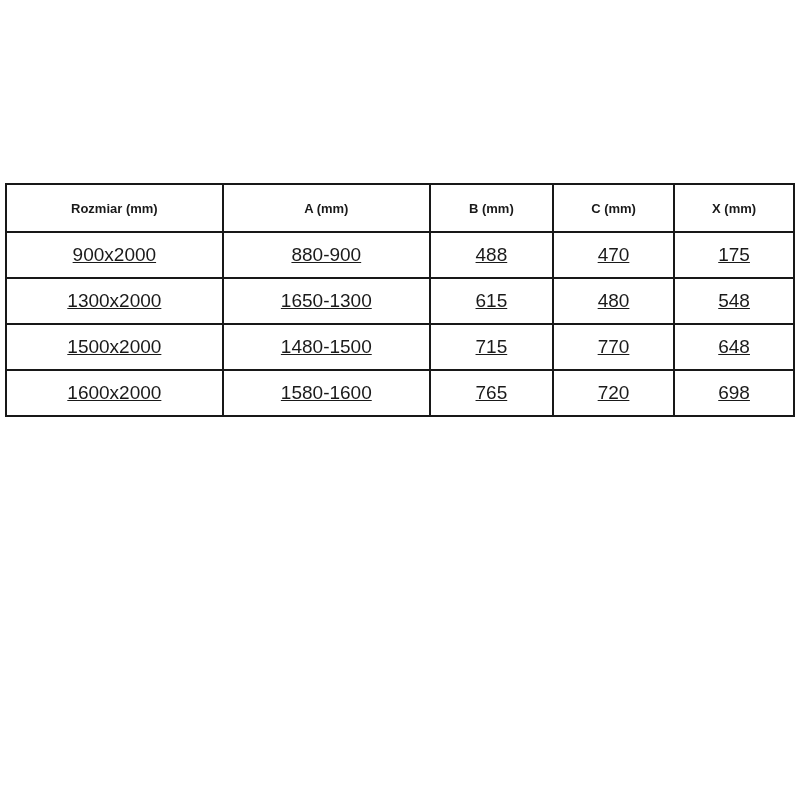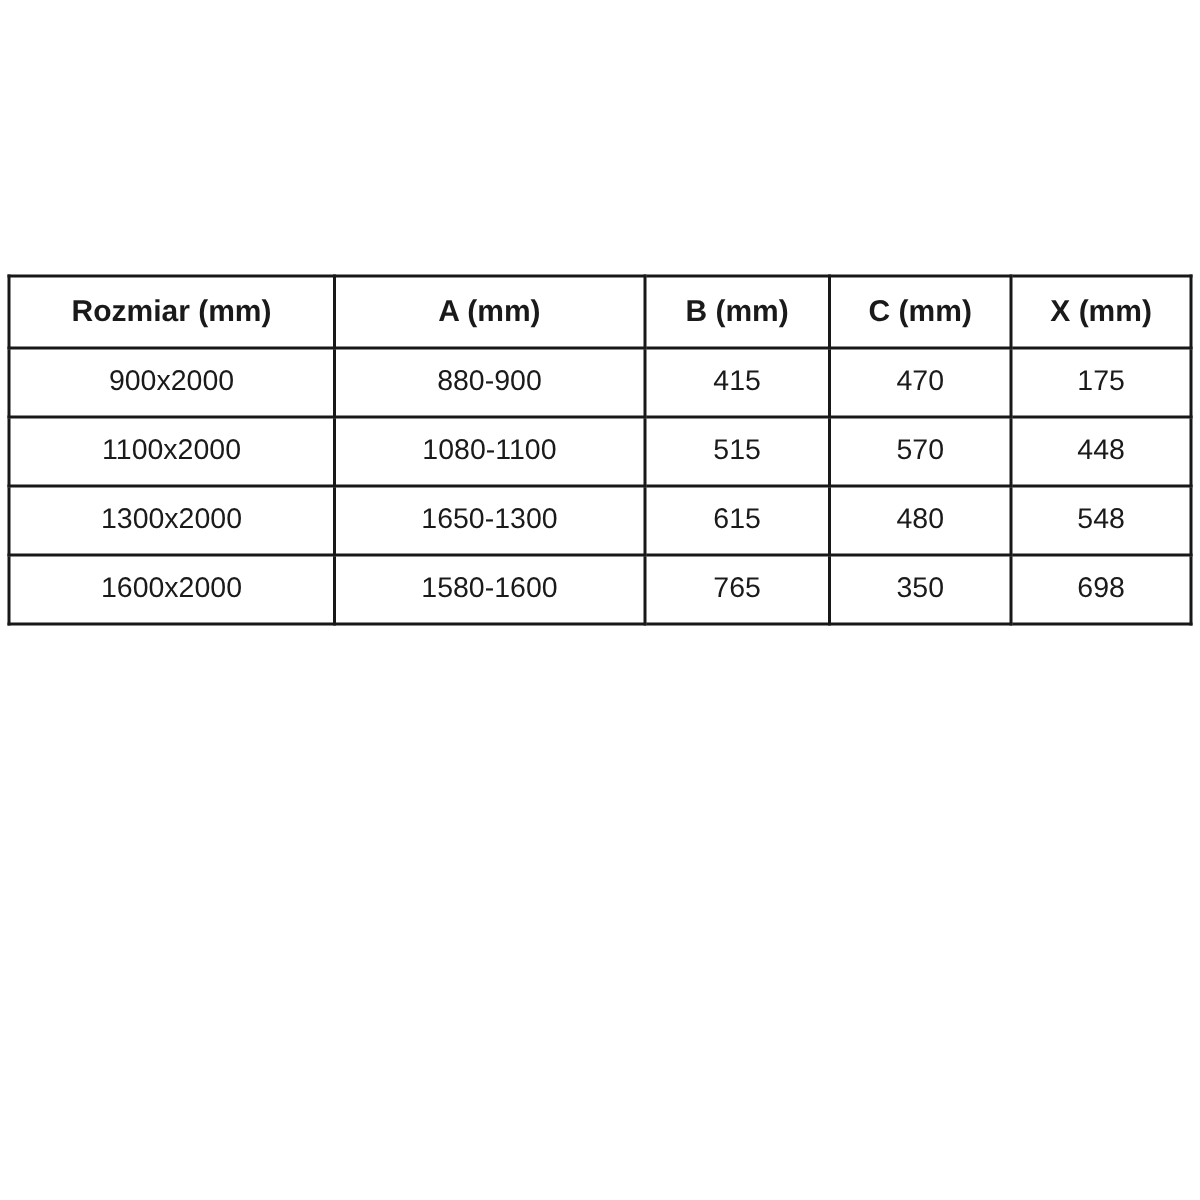--- a/index.html
+++ b/index.html
@@ -29,27 +29,28 @@
     border: 2px solid #181818;
     text-align: center;
     vertical-align: middle;
     color: #1a1a1a;
     padding: 0;
     overflow: hidden;
     white-space: nowrap;
   }
   table.spec-table th {
     height: 46px;
-    font-size: 20px;
+    font-size: 13px;
     font-weight: bold;
   }
   table.spec-table td {
     height: 44px;
     font-size: 19px;
     font-weight: normal;
+    text-decoration: underline;
   }
   col.c-rozmiar { width: 27.5%; }
   col.c-a       { width: 26.3%; }
   col.c-b       { width: 15.6%; }
   col.c-c       { width: 15.4%; }
   col.c-x       { width: 15.2%; }
 </style>
 </head>
 <body>
 
@@ -68,40 +69,40 @@
         <th>A (mm)</th>
         <th>B (mm)</th>
         <th>C (mm)</th>
         <th>X (mm)</th>
       </tr>
     </thead>
     <tbody>
       <tr>
         <td>900x2000</td>
         <td>880-900</td>
-        <td>415</td>
+        <td>488</td>
         <td>470</td>
         <td>175</td>
-      </tr>
-      <tr>
-        <td>1100x2000</td>
-        <td>1080-1100</td>
-        <td>515</td>
-        <td>570</td>
-        <td>448</td>
       </tr>
       <tr>
         <td>1300x2000</td>
         <td>1650-1300</td>
         <td>615</td>
         <td>480</td>
         <td>548</td>
       </tr>
       <tr>
+        <td>1500x2000</td>
+        <td>1480-1500</td>
+        <td>715</td>
+        <td>770</td>
+        <td>648</td>
+      </tr>
+      <tr>
         <td>1600x2000</td>
         <td>1580-1600</td>
         <td>765</td>
-        <td>350</td>
+        <td>720</td>
         <td>698</td>
       </tr>
     </tbody>
   </table>
 </div>
 
 </body></html>

